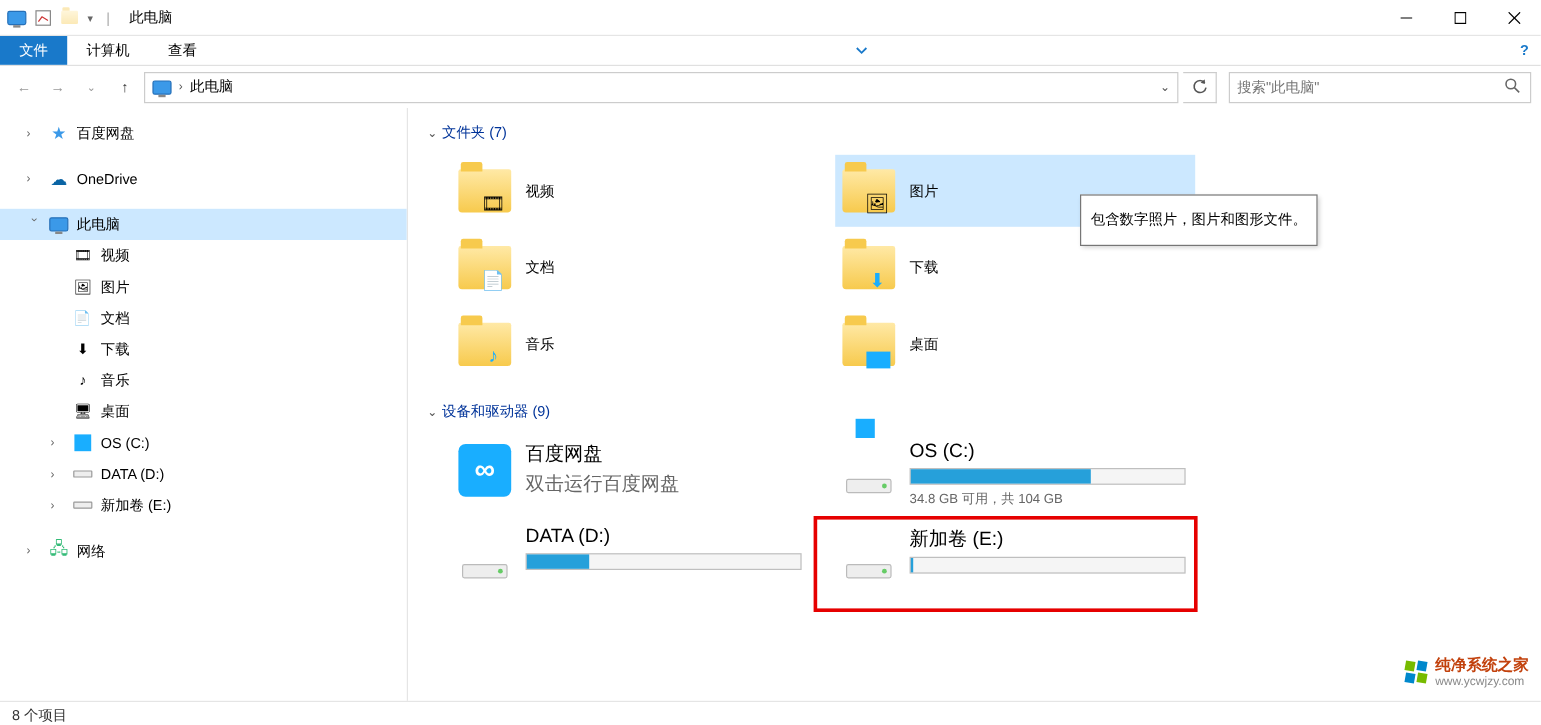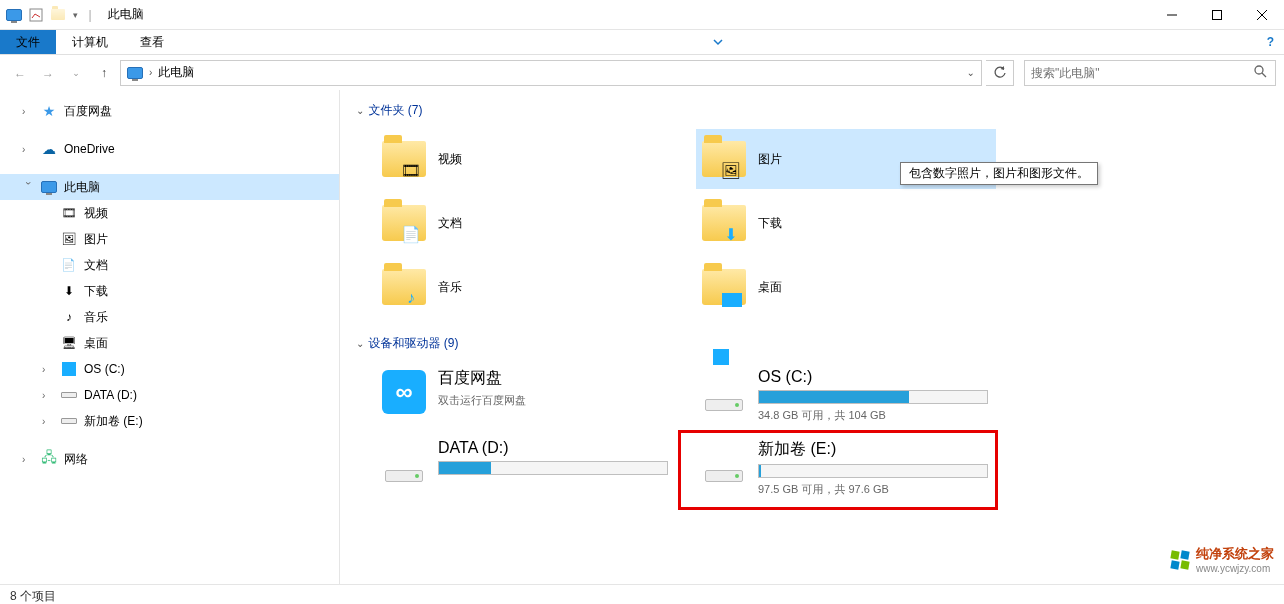--- a/index.html
+++ b/index.html
@@ -7,21 +7,21 @@
 
 .titlebar { height: 30px; display: flex; align-items: center; border-bottom: 1px solid #e5e5e5; }
 .titlebar-left { display: flex; align-items: center; gap: 4px; padding-left: 6px; }
 .titlebar-icon { width: 16px; height: 16px; display: flex; align-items: center; justify-content: center; }
 .titlebar-title { margin-left: 8px; font-size: 12px; }
 .titlebar-controls { margin-left: auto; display: flex; }
 .titlebar-btn { width: 45px; height: 30px; display: flex; align-items: center; justify-content: center; font-size: 10px; }
 
 .ribbon { height: 25px; display: flex; align-items: stretch; background: #fff; border-bottom: 1px solid #e0e0e0; }
 .ribbon-tab { padding: 0 16px; display: flex; align-items: center; font-size: 12px; cursor: pointer; }
-.ribbon-tab.file { background: #1979ca; color: #000000; }
+.ribbon-tab.file { background: #1979ca; color: #ffffff; }
 .ribbon-help { margin-left: auto; padding: 0 10px; display: flex; align-items: center; color: #1979ca; }
 
 .navbar { height: 35px; display: flex; align-items: center; padding: 4px 8px; gap: 4px; }
 .nav-arrow { width: 24px; height: 24px; display: flex; align-items: center; justify-content: center; color: #999; border-radius: 2px; }
 .nav-arrow.active { color: #333; }
 .address-bar { flex: 1; height: 26px; border: 1px solid #ccc; display: flex; align-items: center; padding: 0 6px; gap: 6px; }
 .address-items { flex: 1; display: flex; align-items: center; gap: 4px; }
 .address-drop { font-size: 10px; color: #555; }
 .refresh-btn { width: 28px; height: 26px; border: 1px solid #ccc; border-left: none; display: flex; align-items: center; justify-content: center; }
 .search-box { width: 252px; height: 26px; border: 1px solid #ccc; display: flex; align-items: center; padding: 0 6px; margin-left: 6px; color: #777; }
@@ -48,27 +48,27 @@
 .folder-icon { width: 48px; height: 48px; display: flex; align-items: center; justify-content: center; position: relative; }
 .folder-shape { width: 44px; height: 36px; background: linear-gradient(#ffe9a6, #f7ca4d); border-radius: 2px 2px 3px 3px; position: relative; }
 .folder-shape::before { content: ""; position: absolute; top: -6px; left: 2px; width: 18px; height: 8px; background: #f7ca4d; border-radius: 2px 2px 0 0; }
 .folder-overlay { position: absolute; bottom: 4px; right: 6px; width: 22px; height: 18px; display: flex; align-items: center; justify-content: center; font-size: 16px; }
 .folder-label { font-size: 12px; }
 
 .drive-item { width: 300px; display: flex; align-items: flex-start; gap: 10px; padding: 6px 4px; cursor: pointer; }
 .drive-icon { width: 48px; height: 48px; display: flex; align-items: center; justify-content: center; }
 .drive-info { flex: 1; }
 .drive-name { font-size: 16px; margin-bottom: 4px; }
-.drive-subtitle { font-size: 11px; color: #666; }
+.drive-subtitle { font-size: 16px; color: #666; }
 .drive-bar { width: 230px; height: 14px; border: 1px solid #bfbfbf; background: #f5f5f5; margin: 2px 0 4px 0; position: relative; }
 .drive-bar-fill { height: 100%; background: #26a0da; }
 .drive-status { font-size: 11px; color: #666; }
 
 .highlight-box { position: absolute; border: 3px solid #e60000; pointer-events: none; }
-.tooltip { position: absolute; background: #fff; border: 1px solid #767676; padding: 2px 8px; font-size: 12px; box-shadow: 2px 2px 4px rgba(0,0,0,0.2); z-index: 10; }
+.tooltip { position: absolute; background: #fff; border: 1px solid #767676; padding: 12px 8px; font-size: 12px; box-shadow: 2px 2px 4px rgba(0,0,0,0.2); z-index: 10; }
 
 .statusbar { height: 24px; border-top: 1px solid #e5e5e5; display: flex; align-items: center; padding: 0 10px; font-size: 12px; color: #333; }
 
 .watermark { position: absolute; right: 10px; bottom: 30px; display: flex; align-items: center; gap: 6px; font-size: 13px; color: #0a5; font-weight: bold; }
 .watermark-sub { font-size: 10px; color: #888; font-weight: normal; display: block; }
 .wm-icon { width: 20px; height: 20px; }
 
 
 .ico-monitor { width:16px; height:12px; background:#3b99e8; border:1px solid #2670b8; border-radius:2px; position:relative; }
 .ico-monitor::after { content:""; position:absolute; bottom:-3px; left:4px; width:6px; height:2px; background:#888; }
@@ -341,21 +341,20 @@
       </div>
       <div class="drive-item">
         <div class="drive-icon">
             <div class="ico-drive"></div>
           </div>
         <div class="drive-info">
           <div class="drive-name">新加卷 (E:)</div>
           <div class="drive-bar">
               <div class="drive-bar-fill" style="width:1%;"></div>
             </div>
-          <div class="drive-status">97.5 GB 可用，共 97.6 GB</div>
         </div>
       </div>
     </div>
 
     <div class="tooltip" style="left:560px; top:72px;">包含数字照片，图片和图形文件。</div>
     <div class="highlight-box" style="left:338px; top:340px; width:320px; height:80px;"></div>
   </div>
 </div>
 
 <div class="statusbar">

